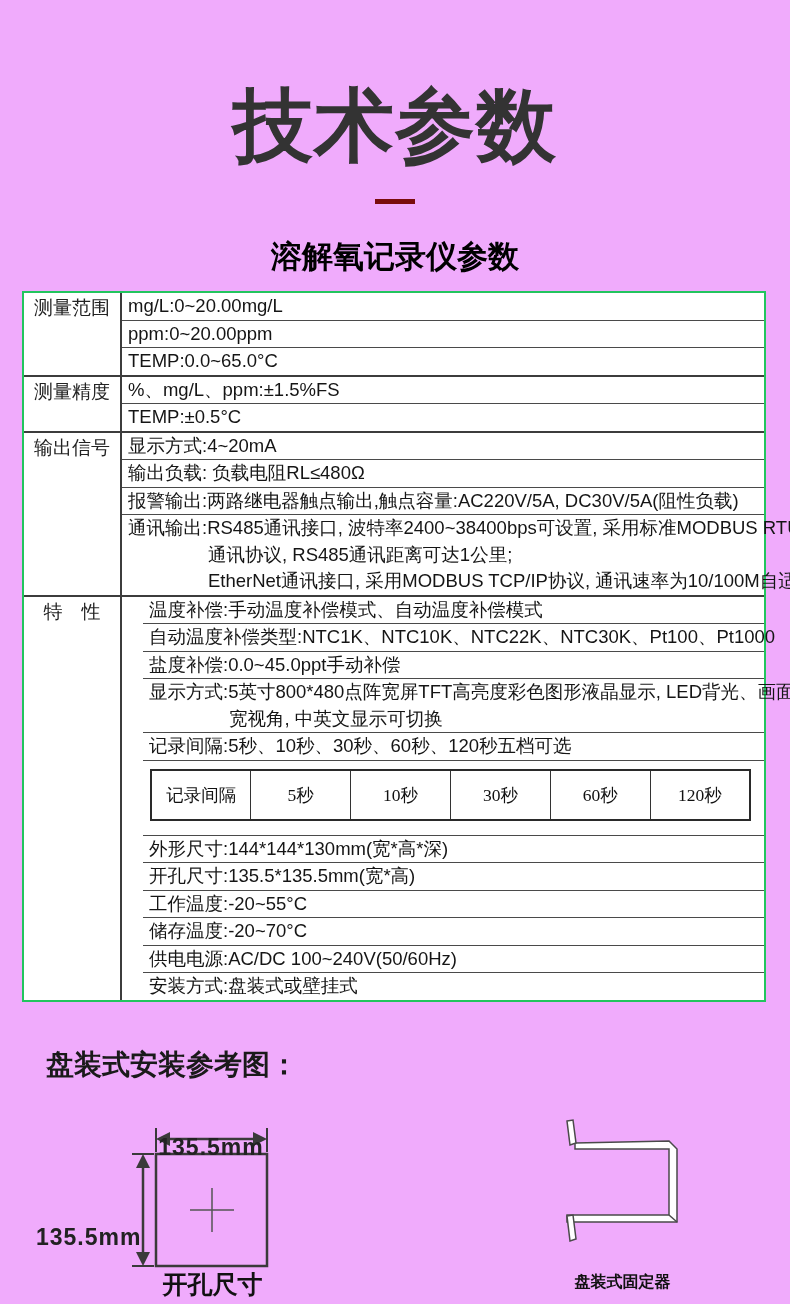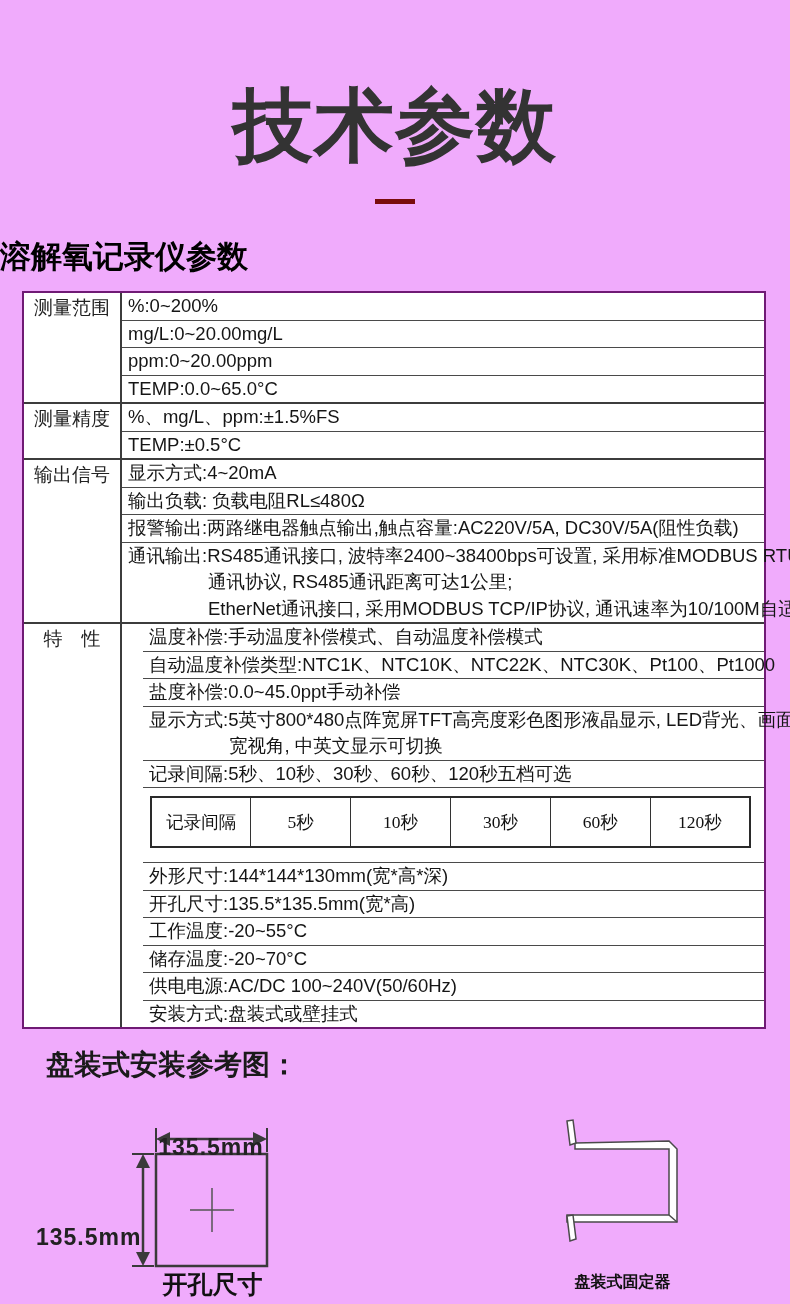--- a/index.html
+++ b/index.html
@@ -19,27 +19,28 @@
     text-align:center;
     font-size:80px; font-weight:900; color:#333333;
     letter-spacing:1px; line-height:100px;
   }
   .accent-line {
     position:absolute; top:199px; left:50%; transform:translateX(-50%);
     width:40px; height:5px; background:#7a0c0c;
   }
   .subtitle {
     position:absolute; top:236px; left:0; width:100%;
+    text-align:center;
     font-size:31px; font-weight:700; color:#000000;
   }
 
   
   .spec-table {
     position:absolute; left:22px; top:291px; width:744px;
-    border:2px solid #701a75;
+    border:2px solid #22c55e;
     background:#ffffff;
   }
   .group { display:flex; border-bottom:2px solid #3c3c3c; }
   .group:last-child { border-bottom:none;gap:21px; }
   .cat {
     flex:0 0 98px; width:98px;
     border-right:2px solid #3c3c3c;
     font-size:19px; font-weight:500; color:#222222;
     text-align:center; line-height:27px; padding-top:1px;
   }
@@ -92,23 +93,20 @@
 
   <div class="main-title">技术参数</div>
   <div class="accent-line"></div>
   <div class="subtitle">溶解氧记录仪参数</div>
 
   <div class="spec-table">
 
     <div class="group">
       <div class="cat">测量范围</div>
       <div class="rows">
-        <div class="row">
-            <div class="line">%:0~200%</div>
-          </div>
         <div class="row">
             <div class="line">mg/L:0~20.00mg/L</div>
           </div>
         <div class="row">
             <div class="line">ppm:0~20.00ppm</div>
           </div>
         <div class="row">
             <div class="line">TEMP:0.0~65.0°C</div>
           </div>
       </div>

